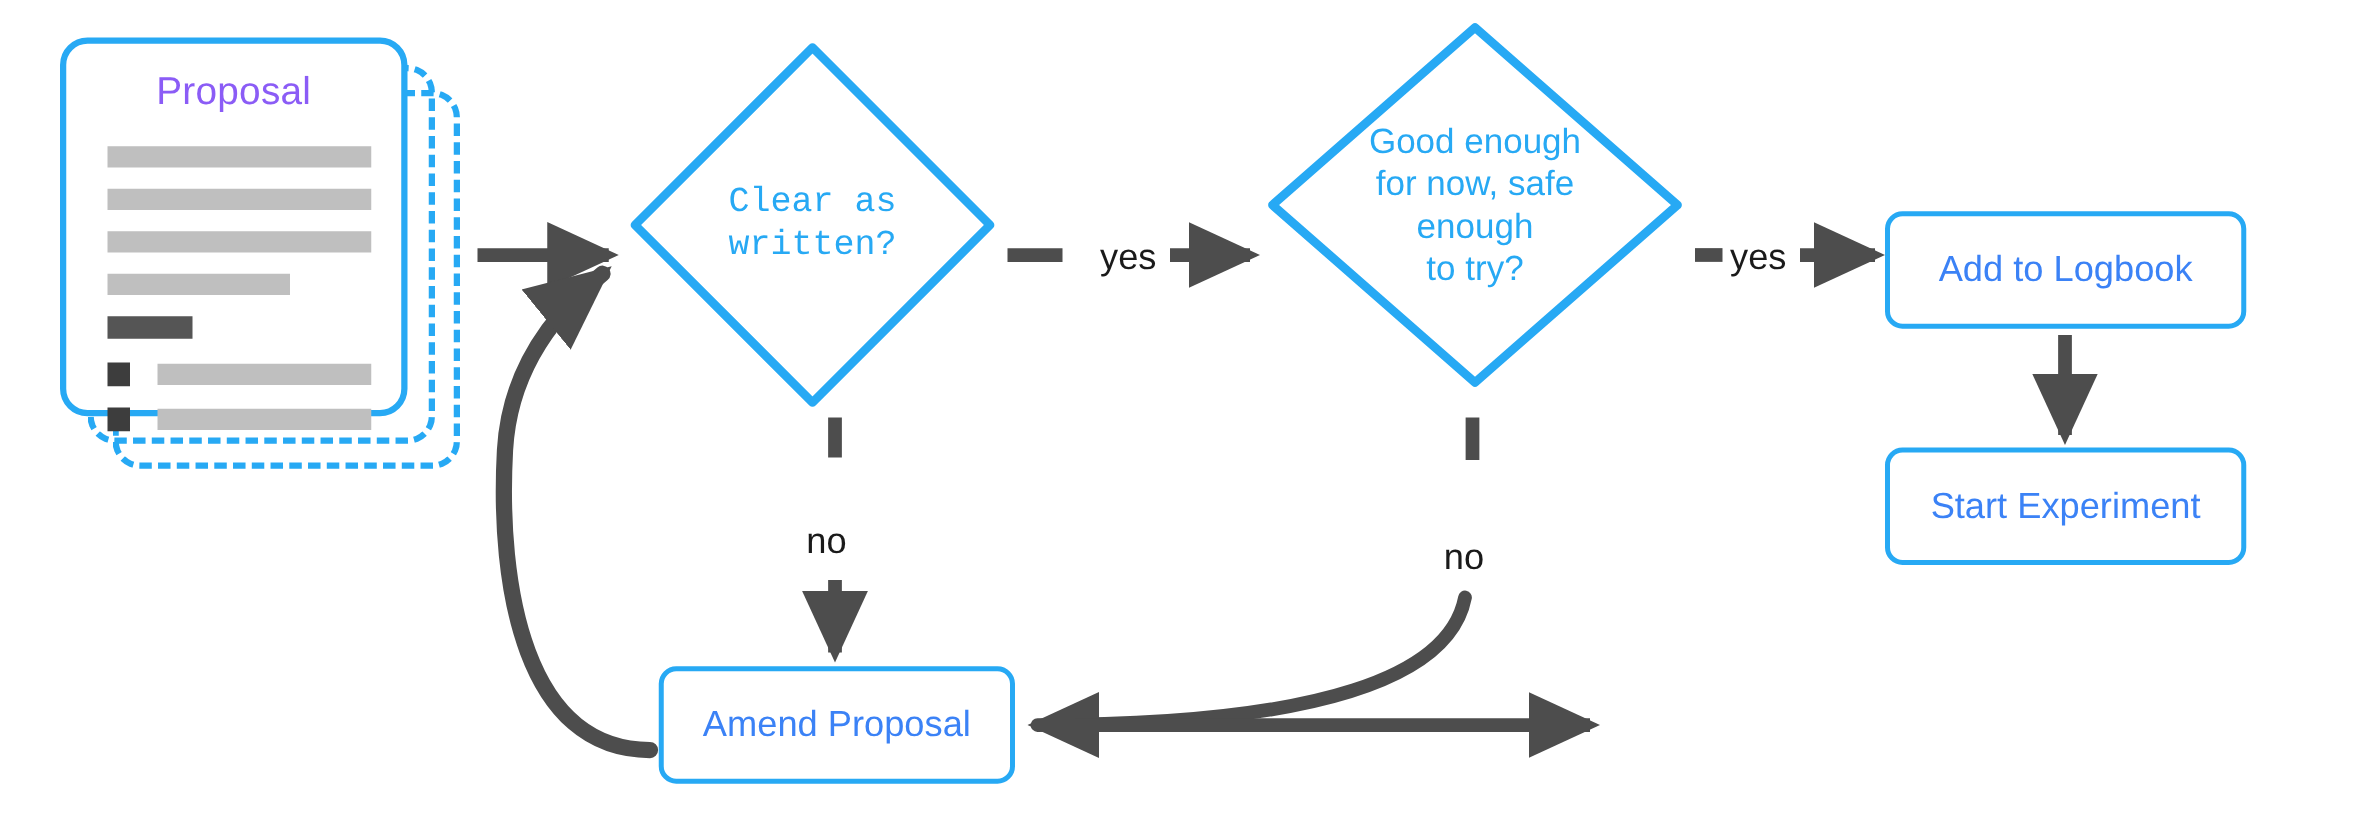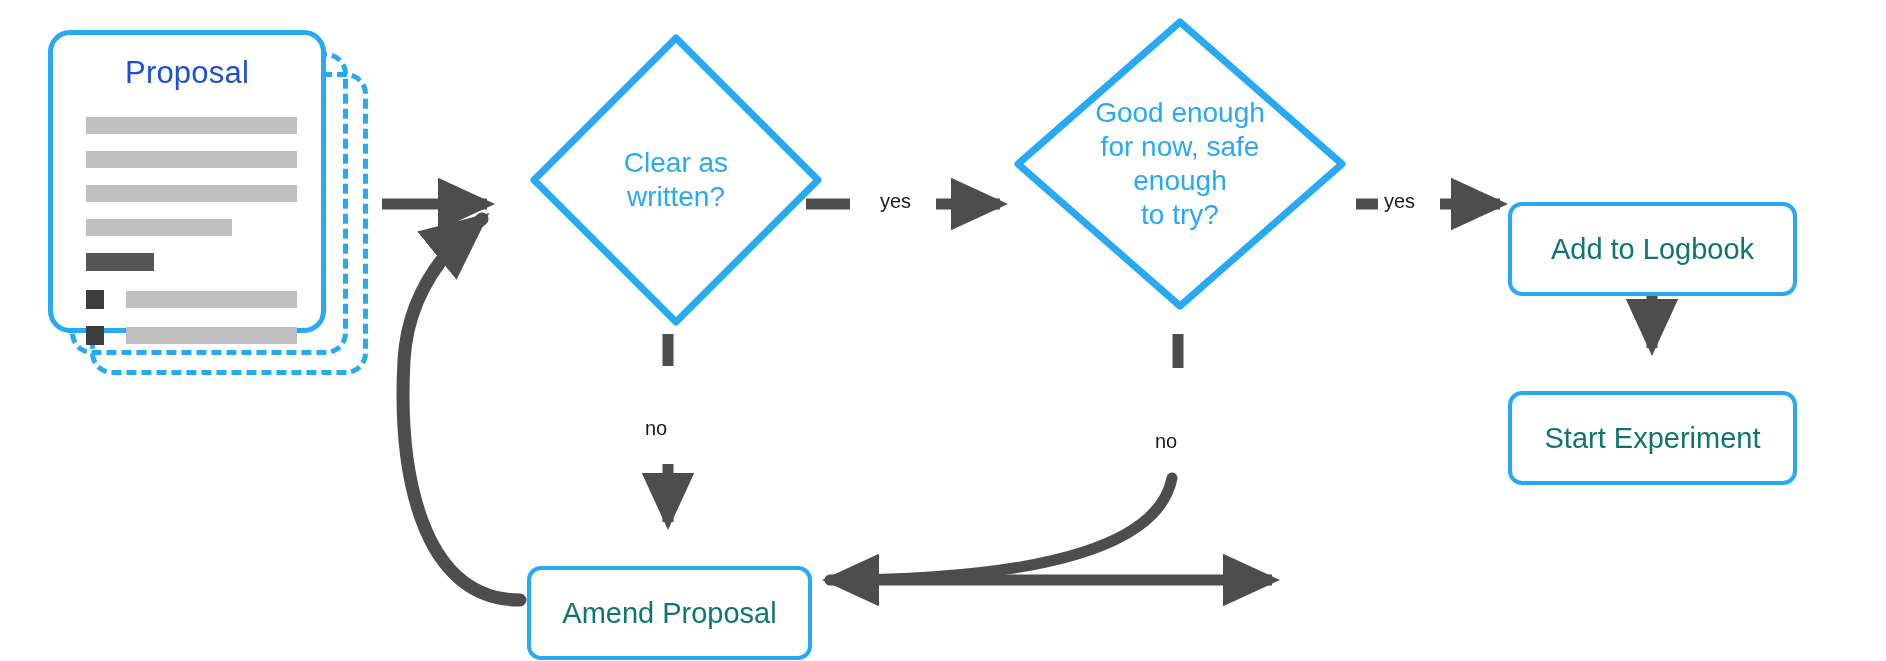--- a/index.html
+++ b/index.html
@@ -50,21 +50,21 @@
     box-sizing: border-box;
     border: 5px solid #27A9F4;
     border-radius: 22px;
     background: #ffffff;
   }
   .doc-title {
     position: absolute;
     left: 0; right: 0;
     top: 20px;
     text-align: center;
-    color: #1d4ed8;
+    color: #8b5cf6;
     font-size: 31px;
     letter-spacing: .2px;
   }
   .doc-body {
     position: absolute;
     left: 33px;
     top: 82px;
     right: 24px;
   }
   .bar {
@@ -106,46 +106,45 @@
   .diamond-label {
     position: relative;
     z-index: 2;
     color: #27A9F4;
     font-size: 28px;
     line-height: 1.22;
     text-align: center;
     width: 72%;
     white-space: pre-line;
   }
-  .dia-clear { left: 526px; top: 30px;  width: 300px; height: 300px; }
+  .dia-clear { left: 500px; top: 30px;  width: 300px; height: 300px; font-family: Liberation Mono, monospace; }
   .dia-good  { left: 1010px; top: 14px; width: 340px; height: 300px; }
 
   
   .rbox {
     border: 4px solid #27A9F4;
     border-radius: 14px;
     background: #ffffff;
     display: flex;
     align-items: center;
     justify-content: center;
-    color: #0f766e;
+    color: #3b82f6;
     font-size: 29px;
     text-align: center;
-    margin-top: 33px;
   }
   .n-logbook   { left: 1508px; top: 169px; width: 289px; height: 94px; }
   .n-startexp  { left: 1508px; top: 358px; width: 289px; height: 94px; }
   .n-amend     { left: 527px;  top: 533px; width: 285px; height: 94px; }
   .n-drop      { left: 1281px; top: 533px; width: 278px; height: 94px; }
 
   
   .edge-label {
     position: absolute;
     color: #1a1a1a;
-    font-size: 20px;
+    font-size: 29px;
     white-space: nowrap;
     text-align: center;
   }
   .lbl-yes1 { left: 880px;  top: 190px; }
   .lbl-yes2 { left: 1384px; top: 190px; }
   .lbl-no1  { left: 645px;  top: 417px; }
   .lbl-no2  { left: 1155px; top: 430px; }
 </style>
 </head>
 <body>

